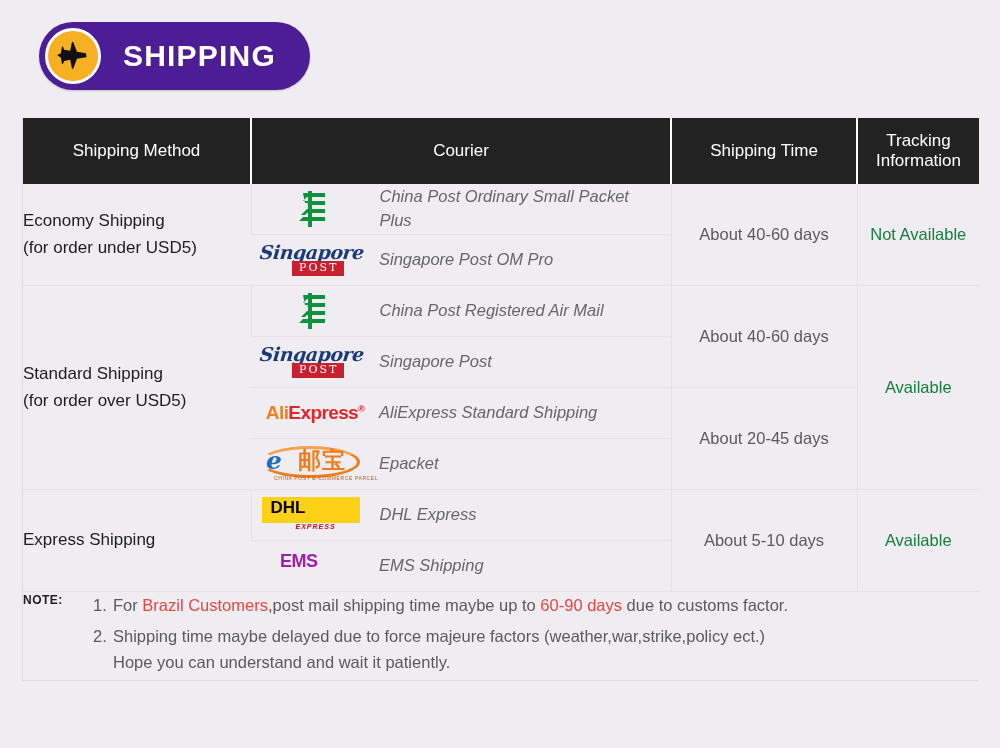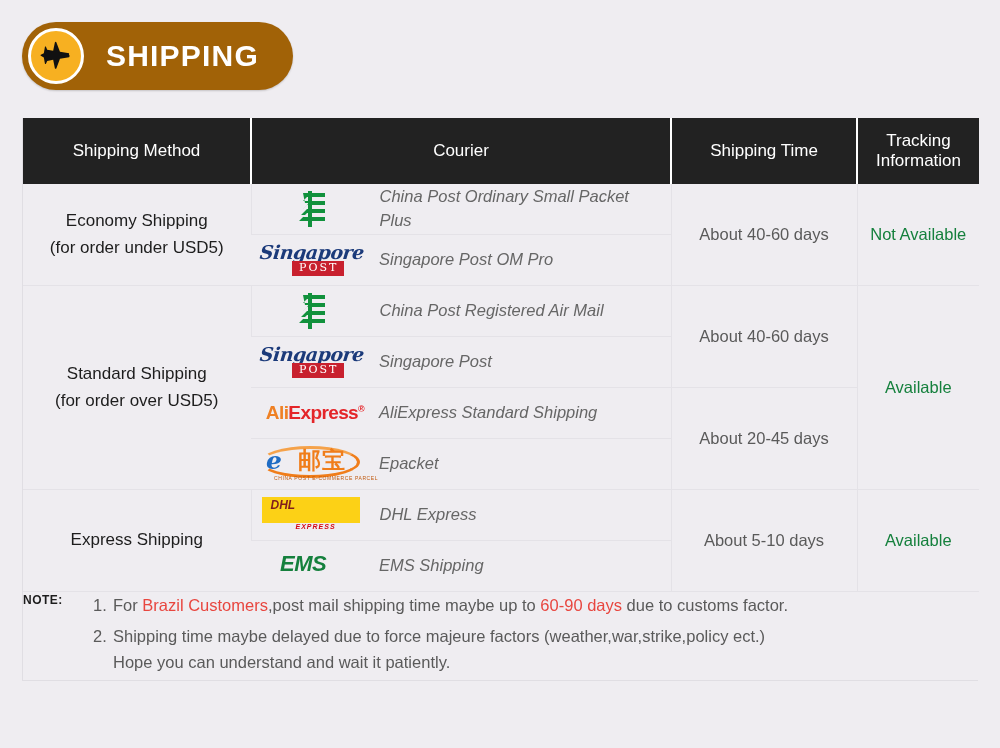--- a/index.html
+++ b/index.html
@@ -18,26 +18,26 @@
     position: relative;
     width: 1000px;
     height: 748px;
     background: #efedf1;
     box-sizing: border-box;
   }
 
   
   .badge {
     position: absolute;
-    left: 22px;
+    left: 39px;
     top: 22px;
     height: 68px;
     display: flex;
     align-items: center;
-    background: #a16207;
+    background: #4c1d95;
     border-radius: 34px;
     padding: 0 34px 0 6px;
     box-shadow: 0 1px 2px rgba(0,0,0,0.18);
   }
   .badge-circle {
     width: 56px;
     height: 56px;
     border-radius: 50%;
     background: #f7b021;
     border: 3px solid #ffffff;
@@ -90,21 +90,20 @@
     border-top: 1px solid #e4e2e7;
     border-left: 1px solid #e4e2e7;
     vertical-align: middle;
     background: #efedf1;
     padding: 0;
   }
   table.ship td:first-child { border-left: none; }
   table.ship tr:first-child td { border-top: none; }
 
   .cell-method {
-    text-align: center;
     color: #1d1d1d;
     font-size: 17px;
     line-height: 1.55;
     padding: 6px 8px;
   }
   .cell-courier {
     height: 50px;
     padding: 0;
   }
   .courier-inner {
@@ -237,24 +236,23 @@
   }
   .dhl-bar {
     position: absolute;
     left: 0; top: 2px;
     width: 98px; height: 26px;
     background: #fcd116;
   }
   .dhl-text {
     position: absolute;
     left: 9px; top: 4px;
-    font-size: 12px;
-    font-weight: bold;
-    font-style: italic;
-    color: #7f1d1d;
+    font-size: 17px;
+    font-weight: bold;
+    color: #000000;
     letter-spacing: 0px;
     line-height: 1.1;
   }
   .dhl-sub {
     position: absolute;
     left: 34px; top: 28px;
     font-size: 7px;
     font-weight: bold;
     font-style: italic;
     color: #d40511;
@@ -276,24 +274,23 @@
   .ems-lines-r { right: 0; }
   .ems-line {
     height: 2px;
     background: #e8342a;
     margin-bottom: 3px;
   }
   .ems-text {
     position: absolute;
     left: 22px;
     top: 3px;
-    font-size: 22px;
-    font-weight: bold;
-    font-style: italic;
-    color: #15803d;
+    font-size: 18px;
+    font-weight: bold;
+    color: #a21caf;
     letter-spacing: -0.5px;
     line-height: 1.1;
   }
 
   
   .notes-cell {
     padding: 16px 18px 20px 18px;
     border-top: 1px solid #e4e2e7;
   }
   .note-row {

